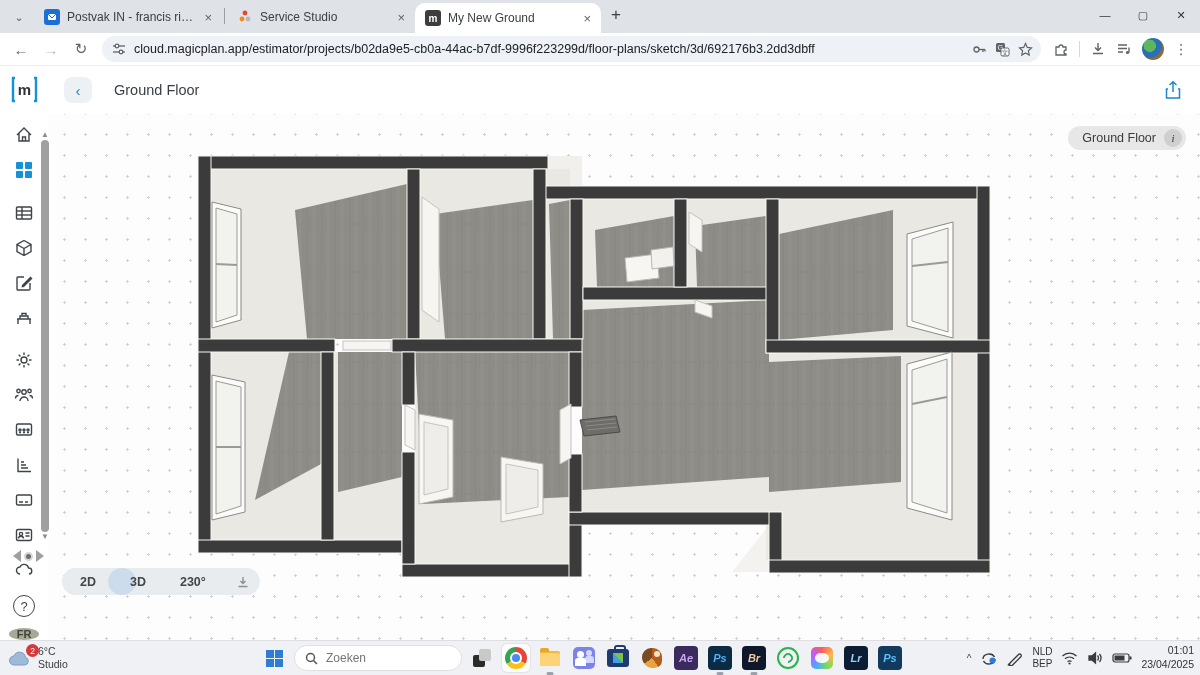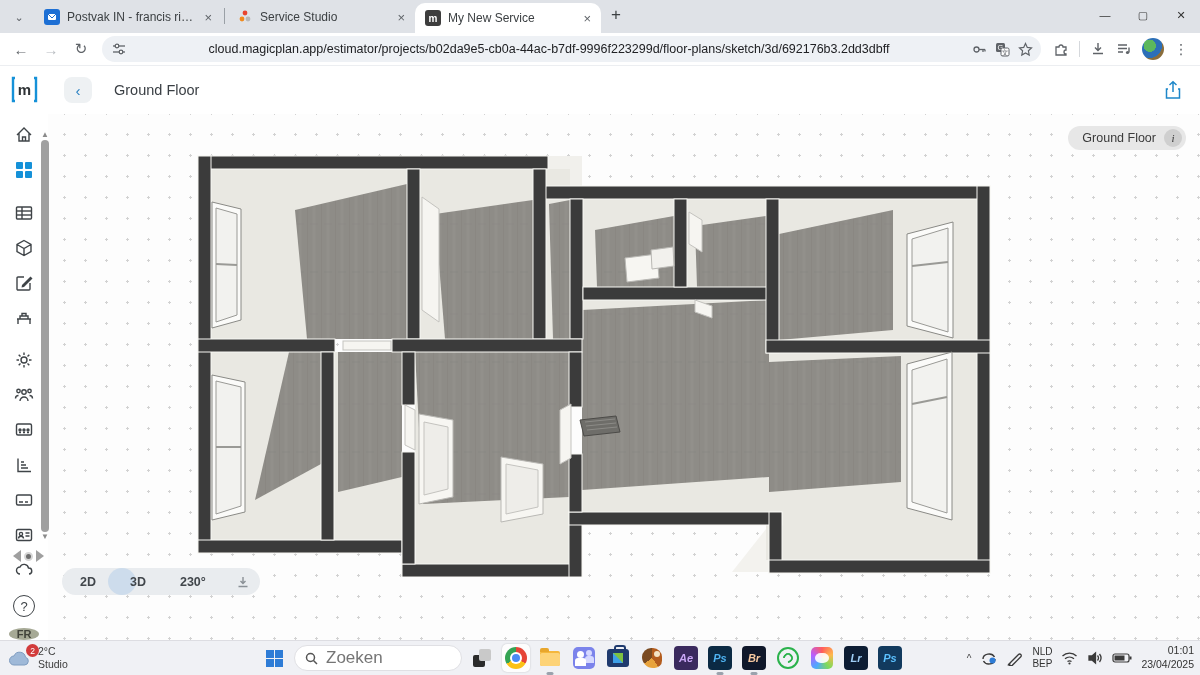--- a/index.html
+++ b/index.html
@@ -20,21 +20,21 @@
   .newtab-btn { color:#3c4043; font-size:17px; margin:0 0 8px 10px; }
   .win-controls { position:absolute; right:0; top:0; height:33px; display:flex; }
   .win-btn { width:38px; height:30px; display:flex; align-items:center; justify-content:center; color:#333; font-size:11px; }
 
   .toolbar { height:33px; background:#fff; display:flex; align-items:center; padding:0 8px; gap:4px;
     border-bottom:1px solid #eceef1; }
   .nav-btn { width:26px; height:26px; display:flex; align-items:center; justify-content:center;
     color:#5f6368; font-size:15px; border-radius:50%; }
   .nav-btn.disabled { color:#b8bcc1; }
   .omnibox { flex:1; height:26px; background:#eef1f5; border-radius:13px; display:flex; align-items:center;
-    padding:0 8px 0 10px; gap:8px; margin:0 4px;text-align:center; }
+    padding:0 8px 0 10px; gap:8px; margin:0 4px; }
   .omnibox .url { flex:1; font-size:12.5px; color:#202124; white-space:nowrap; overflow:hidden; }
   .ico { display:inline-flex; align-items:center; justify-content:center; }
   .toolbar-right { display:flex; align-items:center; gap:10px; padding:0 4px; }
   .avatar-chip { width:22px; height:22px; border-radius:50%;
     background:radial-gradient(circle at 35% 35%, #5cb85c 0 30%, #2c6fb7 31% 60%, #8a6d3b 61% 100%); }
   .kebab { color:#5f6368; font-size:14px; letter-spacing:0; }
 
   
   .app { display:flex; height:574px; position:relative; background:#fff; }
   .sidebar { width:48px; background:#fff; display:flex; flex-direction:column; align-items:center; padding-top:10px; z-index:5; }
@@ -92,21 +92,21 @@
   .tb-center { position:absolute; left:260px; display:flex; align-items:center; gap:6px; }
   .tb-app { width:28px; height:28px; border-radius:5px; display:flex; align-items:center; justify-content:center; position:relative;font-style:italic; }
   .tb-app.open::after { content:""; position:absolute; bottom:-3px; left:50%; transform:translateX(-50%);
     width:7px; height:3px; border-radius:2px; background:#9aa2ad; }
   .tb-app.focused { background:#fdfdfd; box-shadow:0 0 2px rgba(0,0,0,.2); }
   .tb-app.focused::after { width:16px; background:#2e7cd6; }
   .start-grid { width:17px; height:17px; display:grid; grid-template-columns:8px 8px; grid-template-rows:8px 8px; gap:1px; }
   .start-grid div { background:#2e7cd6; }
   .search-pill { width:168px; height:26px; background:#fff; border:1px solid #e0e0e4; border-radius:13px;
     display:flex; align-items:center; padding:0 10px; gap:8px; }
-  .search-pill input { border:none; outline:none; font-size:17px; color:#444; width:110px; background:transparent;
+  .search-pill input { border:none; outline:none; font-size:12px; color:#444; width:110px; background:transparent;
     font-family:"Liberation Sans", sans-serif; }
   .adobe { color:#fff; font-size:11px; font-weight:bold; width:24px; height:24px; border-radius:4px;
     display:flex; align-items:center; justify-content:center; }
   .tb-right { position:absolute; right:6px; display:flex; align-items:center; gap:9px; }
   .tray-txt { font-size:10px; color:#333; line-height:1.2; text-align:right; }
   .tb-clock { font-size:10.5px; color:#333; text-align:right; line-height:1.3; }
   .chev-up { color:#444; font-size:10px; }
 
   .folder-ico { width:20px; height:15px; background:#f5b73c; border-radius:2px; position:relative; }
   .folder-ico::before { content:""; position:absolute; top:-3px; left:0; width:9px; height:4px; background:#e8a62c; border-radius:2px 2px 0 0; }
@@ -169,21 +169,21 @@
         </svg>
     </span>
     <span class="tab-label">Service Studio</span>
     <span class="tab-close">×</span>
   </div>
 
   <div class="tab active">
     <span class="favicon" style="background:#3d3d3d">
       <span style="color:#fff;font-size:10px;font-weight:bold">m</span>
     </span>
-    <span class="tab-label">My New Service</span>
+    <span class="tab-label">My New Ground</span>
     <span class="tab-close">×</span>
   </div>
 
   <div class="newtab-btn">+</div>
 
   <div class="win-controls">
     <div class="win-btn">—</div>
     <div class="win-btn">▢</div>
     <div class="win-btn">✕</div>
   </div>
@@ -557,21 +557,21 @@
 <div class="taskbar">
 
   <div class="tb-weather">
     <span class="tb-cloud ico">
       <svg width="24" height="18" viewBox="0 0 24 18">
           <path d="M6 16 a4.5 4.5 0 0 1 0-9 a6 6 0 0 1 11.5 1.2 a4 4 0 0 1 -.8 7.8 z" fill="#9fb9d8" stroke="#7e9cc0"></path>
         </svg>
       <span class="tb-badge">2</span>
     </span>
     <span class="tb-wtxt">
-      <span>2°C</span><br>
+      <span>6°C</span><br>
       <span>Studio</span>
     </span>
   </div>
 
   <div class="tb-center">
     <div class="tb-app">
         <span class="start-grid">
           <div></div>
           <div></div>
           <div></div>

